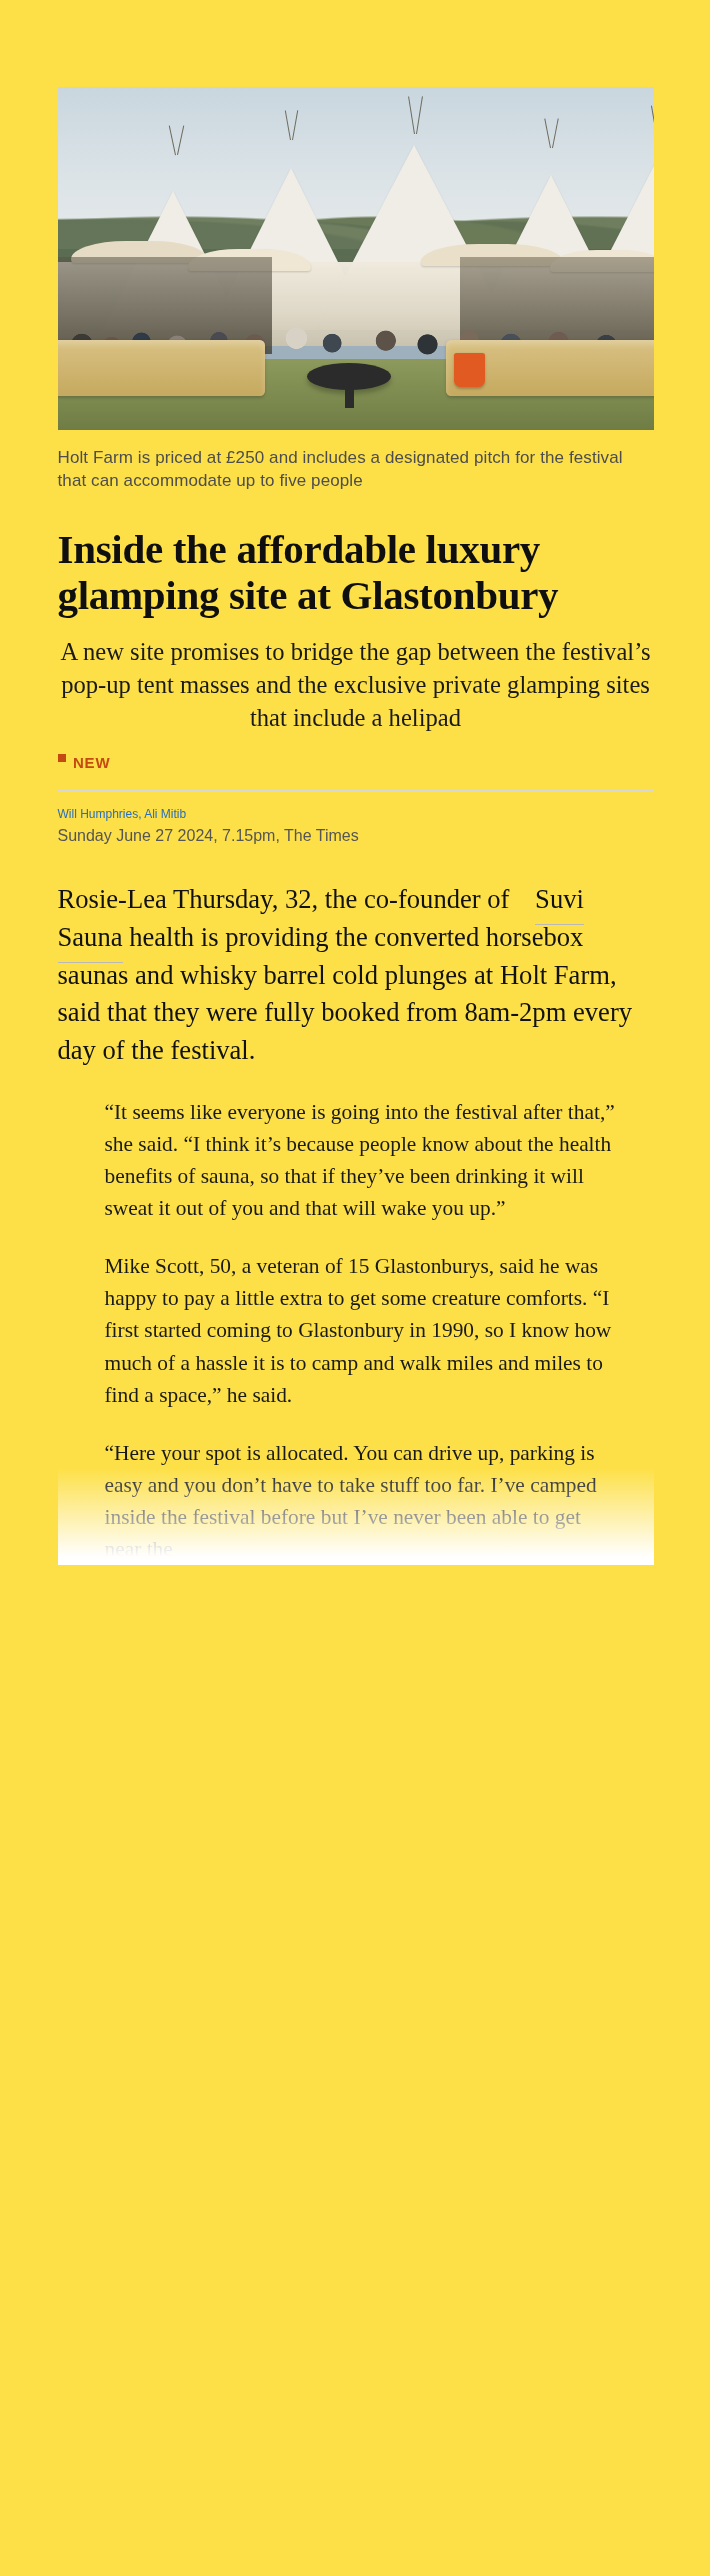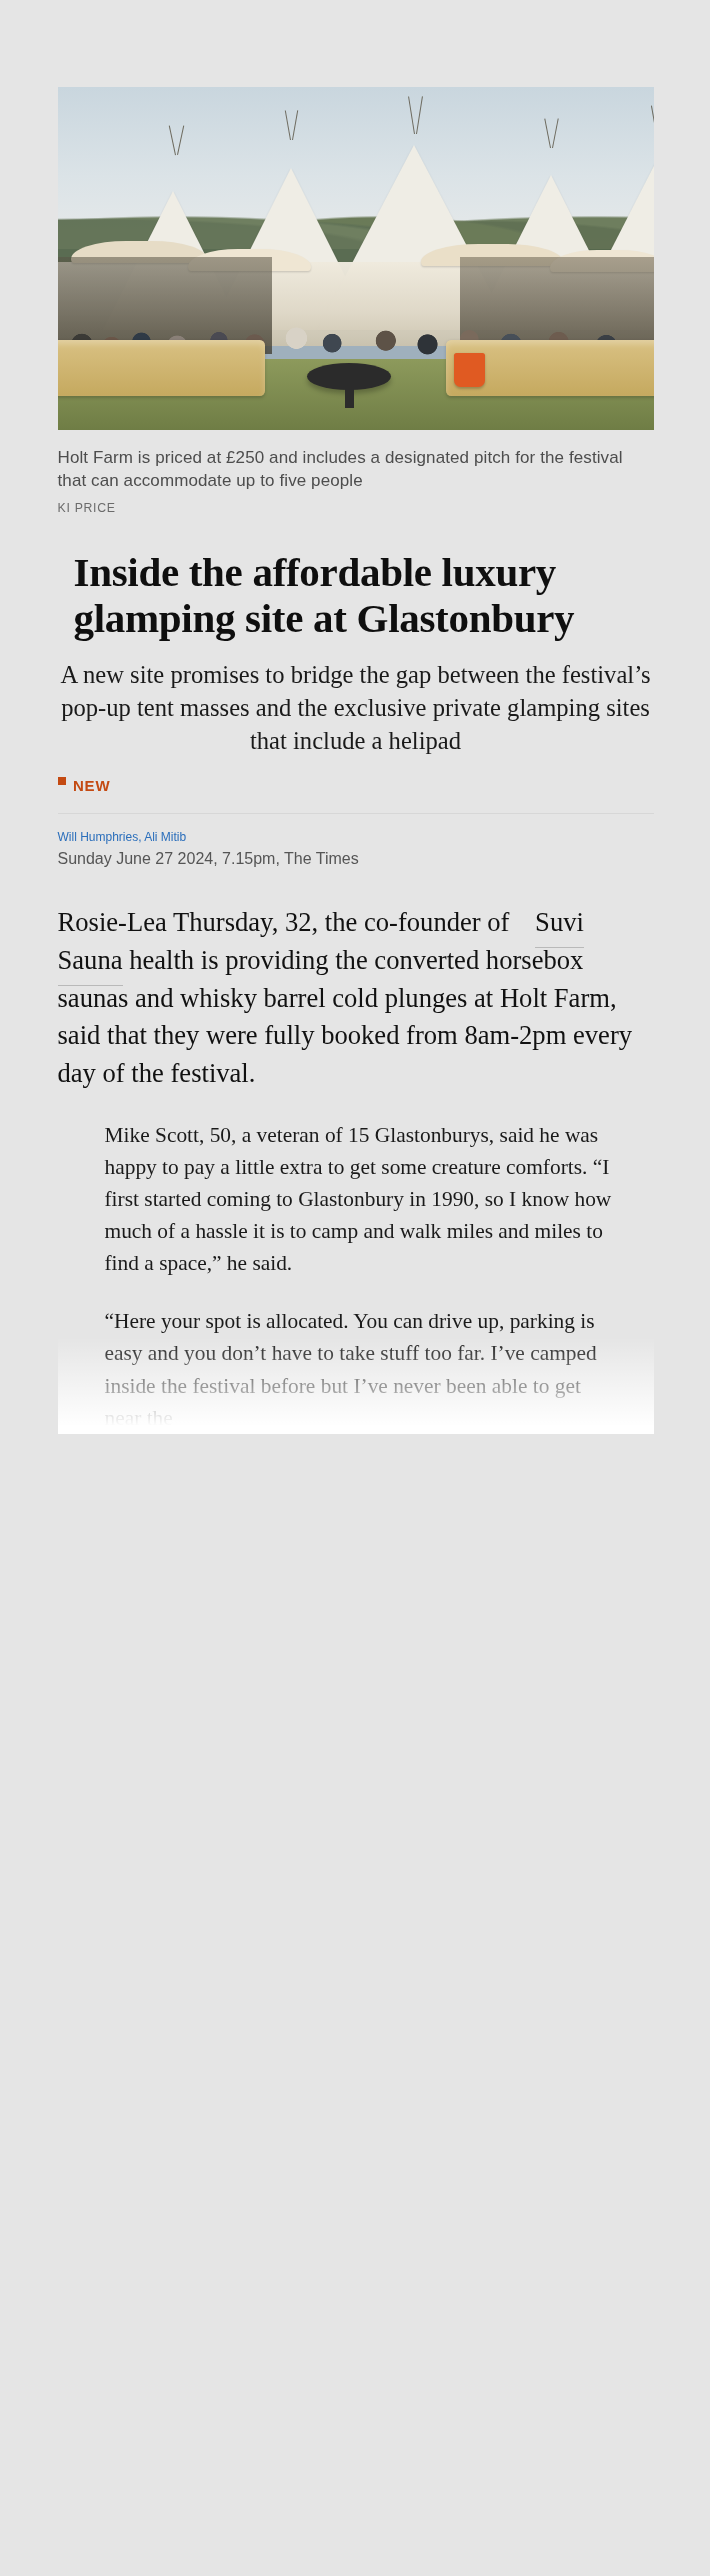--- a/index.html
+++ b/index.html
@@ -8,21 +8,21 @@
     background: #ffffff;
   }
   body {
     width: 711px;
     font-family: "Liberation Serif", serif;
     -webkit-font-smoothing: antialiased;
   }
   .page {
     width: 711px;
     min-height: 2576px;
-    background: #e5e5e5;
+    background: #fde047;
     box-sizing: border-box;
     padding: 0;
     position: relative;
   }
   .article {
     width: 596px;
     margin: 0 auto;
     padding-top: 87px;
     box-sizing: border-box;
   }
@@ -200,21 +200,21 @@
     text-transform: uppercase;
   }
 
   
   .headline {
     font-family: "Liberation Serif", serif;
     font-weight: 700;
     font-size: 41px;
     line-height: 1.14;
     color: #0f0f0f;
-    margin: 34px 0 0 16px;
+    margin: 34px 0 0 0;
     letter-spacing: -0.3px;
   }
   .standfirst {
     font-family: "Liberation Serif", serif;
     font-size: 24.6px;
     line-height: 1.33;
     color: #1a1a1a;
     margin: 17px 0 0 0;
     text-align: center;
   }
@@ -326,21 +326,20 @@
         <div class="shade-left"></div>
         <div class="shade-right"></div>
         <div class="people"></div>
         <div class="grass"></div>
         <div class="straw-left"></div>
         <div class="straw-right"></div>
         <div class="firepit"></div>
         <div class="bucket"></div>
       </div>
       <figcaption class="caption">Holt Farm is priced at £250 and includes a designated pitch for the festival that can accommodate up to five people</figcaption>
-      <div class="credit">KI PRICE</div>
     </figure>
 
     <h1 class="headline">Inside the affordable luxury glamping site at Glastonbury</h1>
 
     <p class="standfirst">A new site promises to bridge the gap between the festival’s pop-up tent masses and the exclusive private glamping sites that include a helipad</p>
 
     <div class="flag">
       <span class="flag-square"></span>
       <span class="flag-label">NEW</span>
     </div>
@@ -351,20 +350,21 @@
       <span>Will Humphries, Ali Mitib</span>
     </div>
     <div class="timestamp">Sunday June 27 2024, 7.15pm, The Times</div>
 
     <p class="body-intro">
       <span>Rosie-Lea Thursday, 32, the co-founder of </span><a class="link" href="#">Suvi Sauna</a><span> health is providing the converted horsebox saunas and whisky barrel cold plunges at Holt Farm, said that they were fully booked from 8am-2pm every day of the festival.</span>
     </p>
 
     <div class="faded-wrap">
       <div class="quote-block">
+        <p>“It seems like everyone is going into the festival after that,” she said. “I think it’s because people know about the health benefits of sauna, so that if they’ve been drinking it will sweat it out of you and that will wake you up.”</p>
         <p>Mike Scott, 50, a veteran of 15 Glastonburys, said he was happy to pay a little extra to get some creature comforts. “I first started coming to Glastonbury in 1990, so I know how much of a hassle it is to camp and walk miles and miles to find a space,” he said.</p>
         <p>“Here your spot is allocated. You can drive up, parking is easy and you don’t have to take stuff too far. I’ve camped inside the festival before but I’ve never been able to get near the</p>
       </div>
       <div class="fade-overlay"></div>
     </div>
 
   </div>
 </div>
 
 

